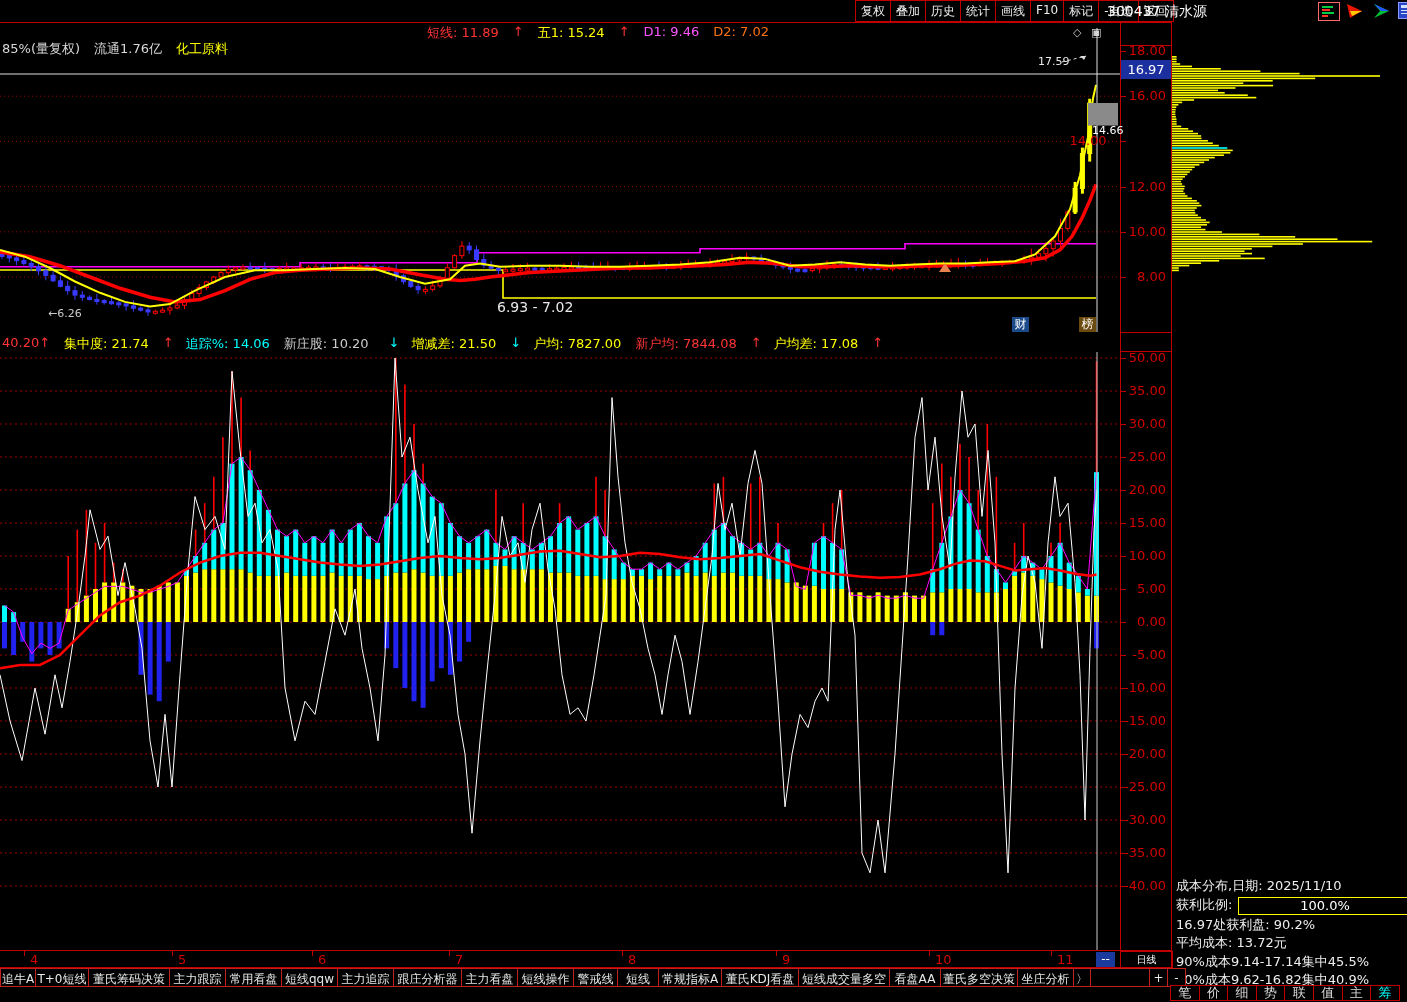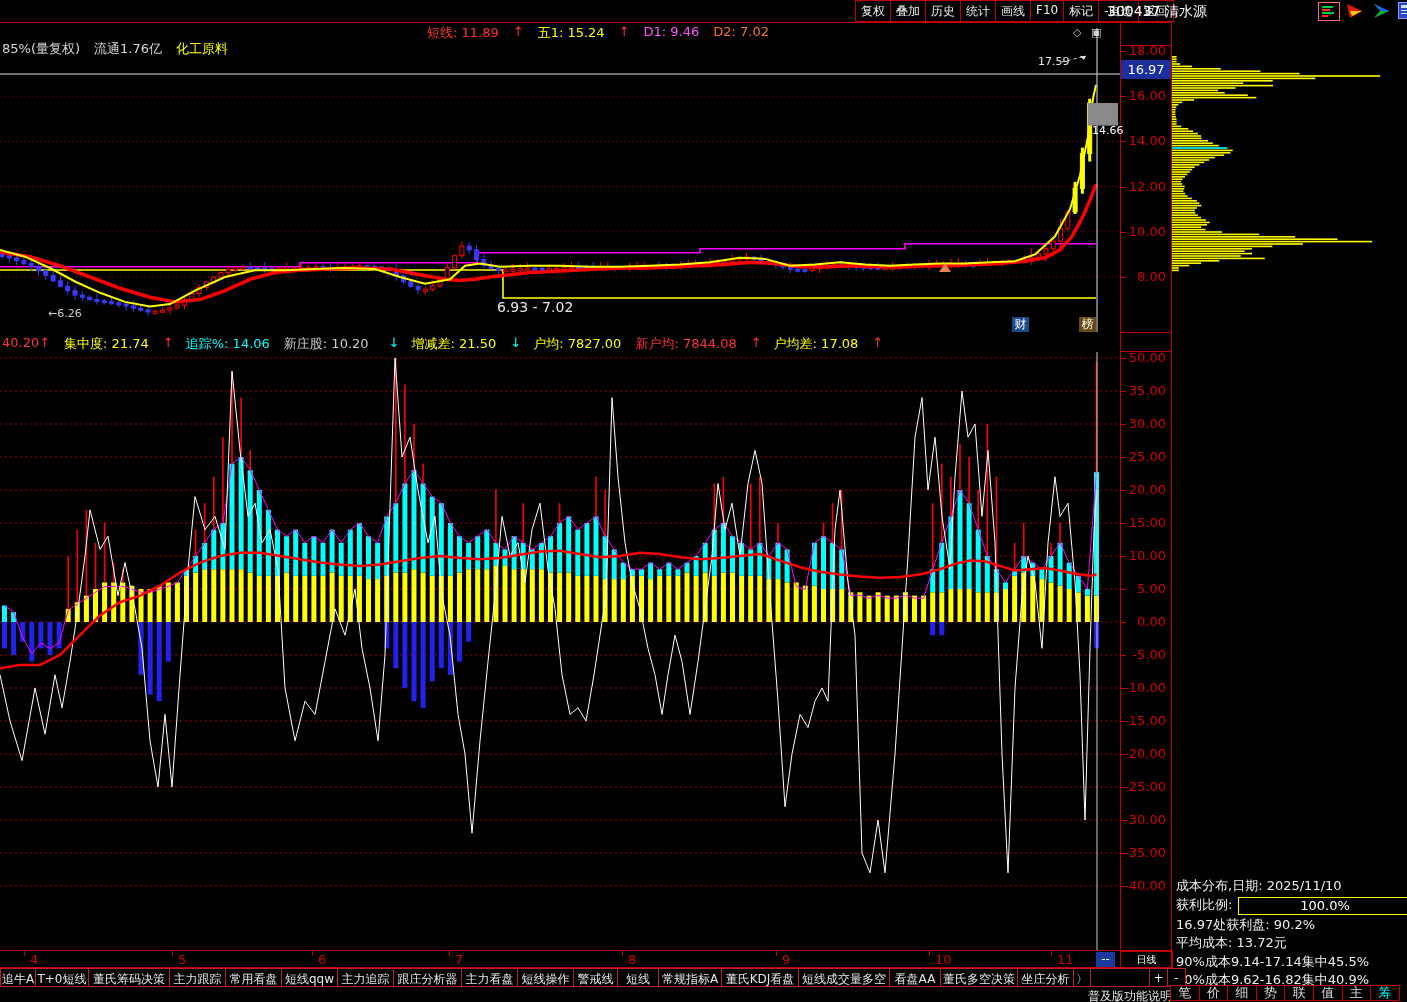--- a/index.html
+++ b/index.html
@@ -434,21 +434,21 @@
     <div class="ann" style="left:1092px;top:102px;color:#ffffff;">14.66</div>
     <div class="badge" style="left:1012px;top:295px;background:#1b4a8a;">财</div>
     <div class="badge" style="left:1079px;top:295px;background:#6b4a0f;">榜</div>
   </div>
 
   <div id="uaxis">
       <div class="axis-label" style="left: 1118px; top: 43px;">18.00</div>
       <div class="redline" style="left: 1121px; top: 51px; width: 5px; height: 1px;"></div>
       <div class="axis-label" style="left: 1118px; top: 88.2px;">16.00</div>
       <div class="redline" style="left: 1121px; top: 96.2px; width: 5px; height: 1px;"></div>
-      <div class="axis-label" style="left: 1118px; top: 133.4px;">14.00</div>
+      <div class="axis-label" style="left: 1064px; top: 133.4px; text-align: center;">14.00</div>
       <div class="redline" style="left: 1121px; top: 141.4px; width: 5px; height: 1px;"></div>
       <div class="axis-label" style="left: 1118px; top: 178.6px;">12.00</div>
       <div class="redline" style="left: 1121px; top: 186.6px; width: 5px; height: 1px;"></div>
       <div class="axis-label" style="left: 1118px; top: 223.8px;">10.00</div>
       <div class="redline" style="left: 1121px; top: 231.8px; width: 5px; height: 1px;"></div>
       <div class="axis-label" style="left: 1118px; top: 269px;">8.00</div>
       <div class="redline" style="left: 1121px; top: 277px; width: 5px; height: 1px;"></div>
     </div>
   <div id="price-box">16.97</div>
 
@@ -954,23 +954,20 @@
       <div class="tab" style="width: 76px;">董氏KDJ看盘</div>
       <div class="tab" style="width: 90px;">短线成交量多空</div>
       <div class="tab" style="width: 50px;">看盘AA</div>
       <div class="tab" style="width: 76px;">董氏多空决策</div>
       <div class="tab" style="width: 55px;">坐庄分析</div>
       <div class="tab" style="width: 16px;">〉</div>
       <div class="tab" style="width: 58px;"></div>
       <div class="tab" style="width: 17px;">+</div>
       <div class="tab" style="width: 17px;">-</div>
     </div>
-  <div id="footrow">
-    <div id="help-label">普及版功能说明</div>
-  </div>
   <div id="minitabs">
       <div class="minitab">笔</div>
       <div class="minitab">价</div>
       <div class="minitab">细</div>
       <div class="minitab">势</div>
       <div class="minitab">联</div>
       <div class="minitab">值</div>
       <div class="minitab">主</div>
       <div class="minitab" style="color: rgb(0, 255, 255);">筹</div>
     </div>

